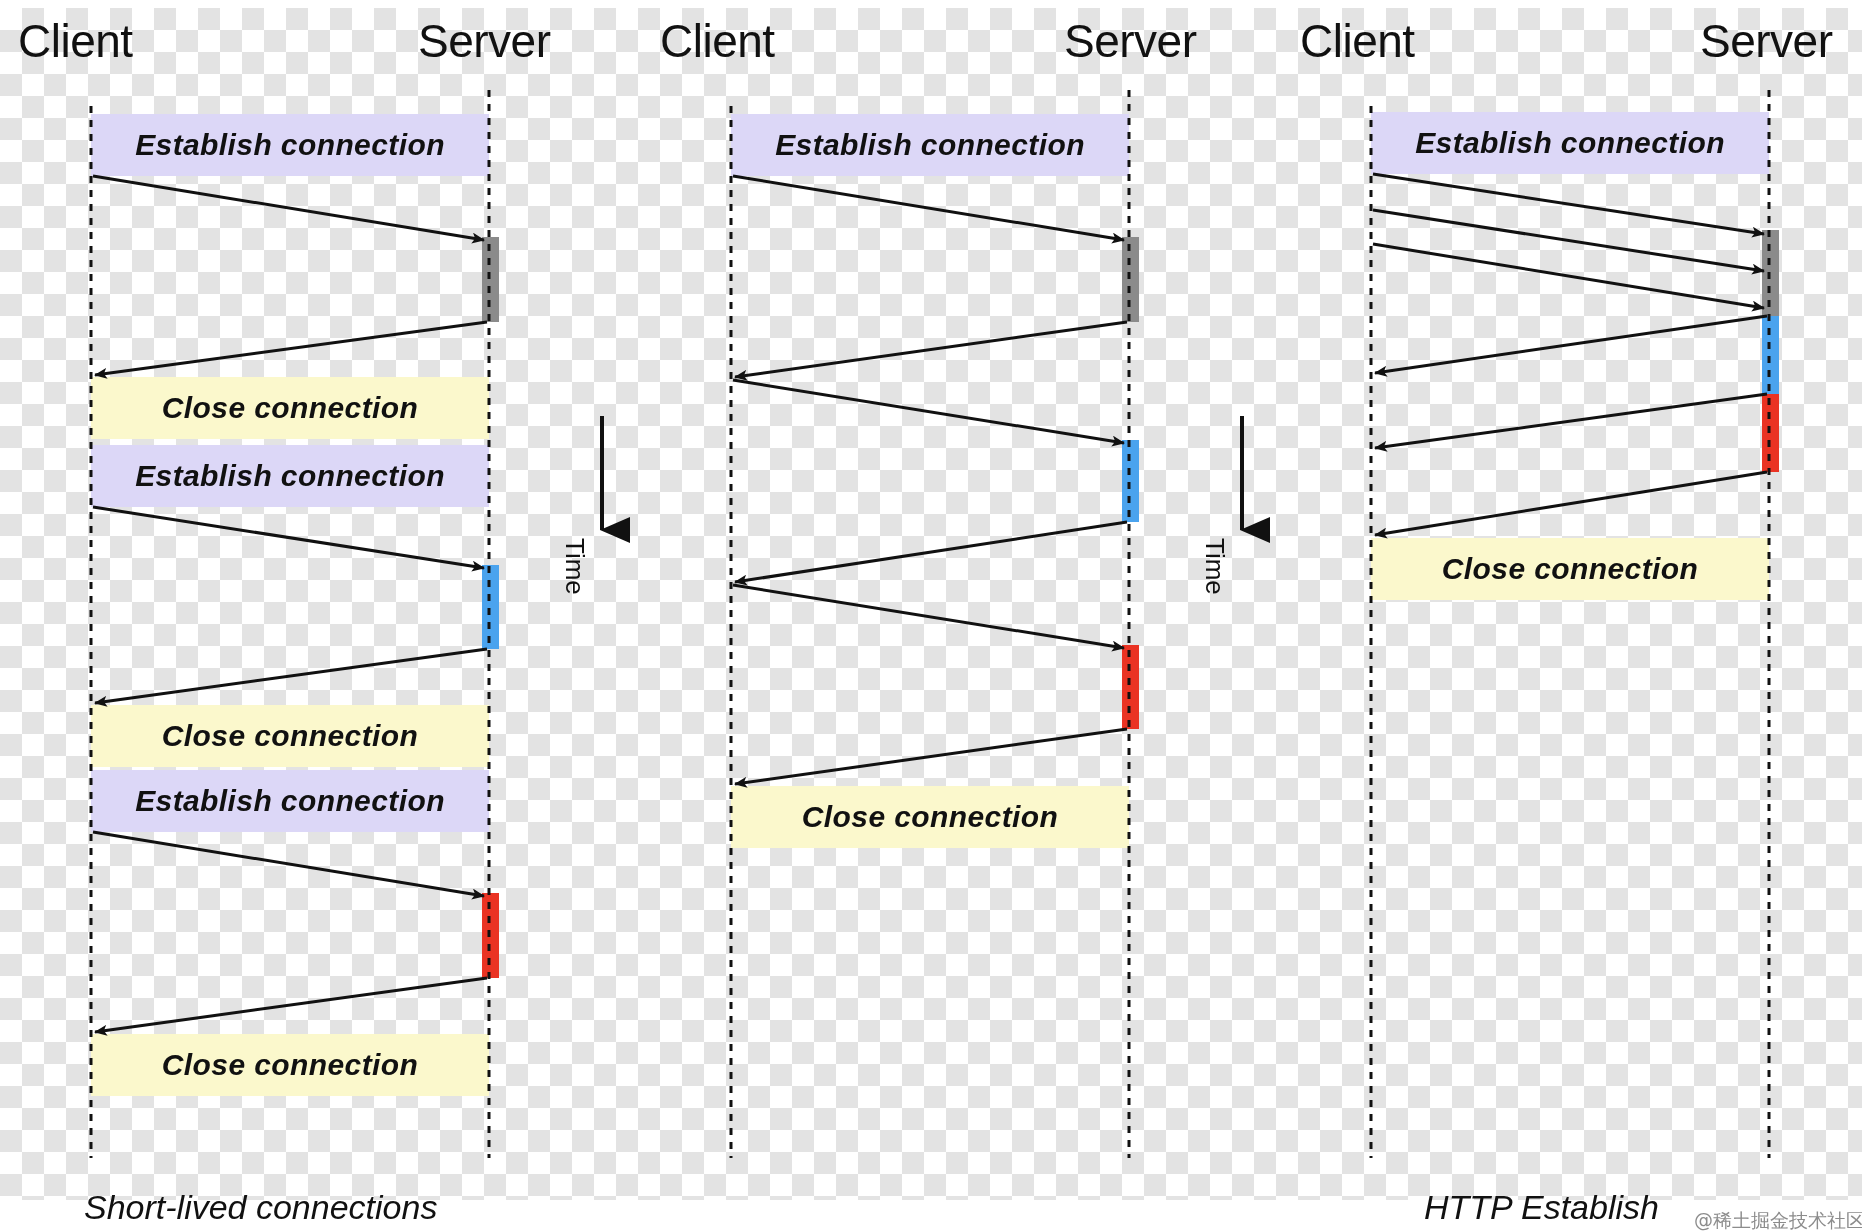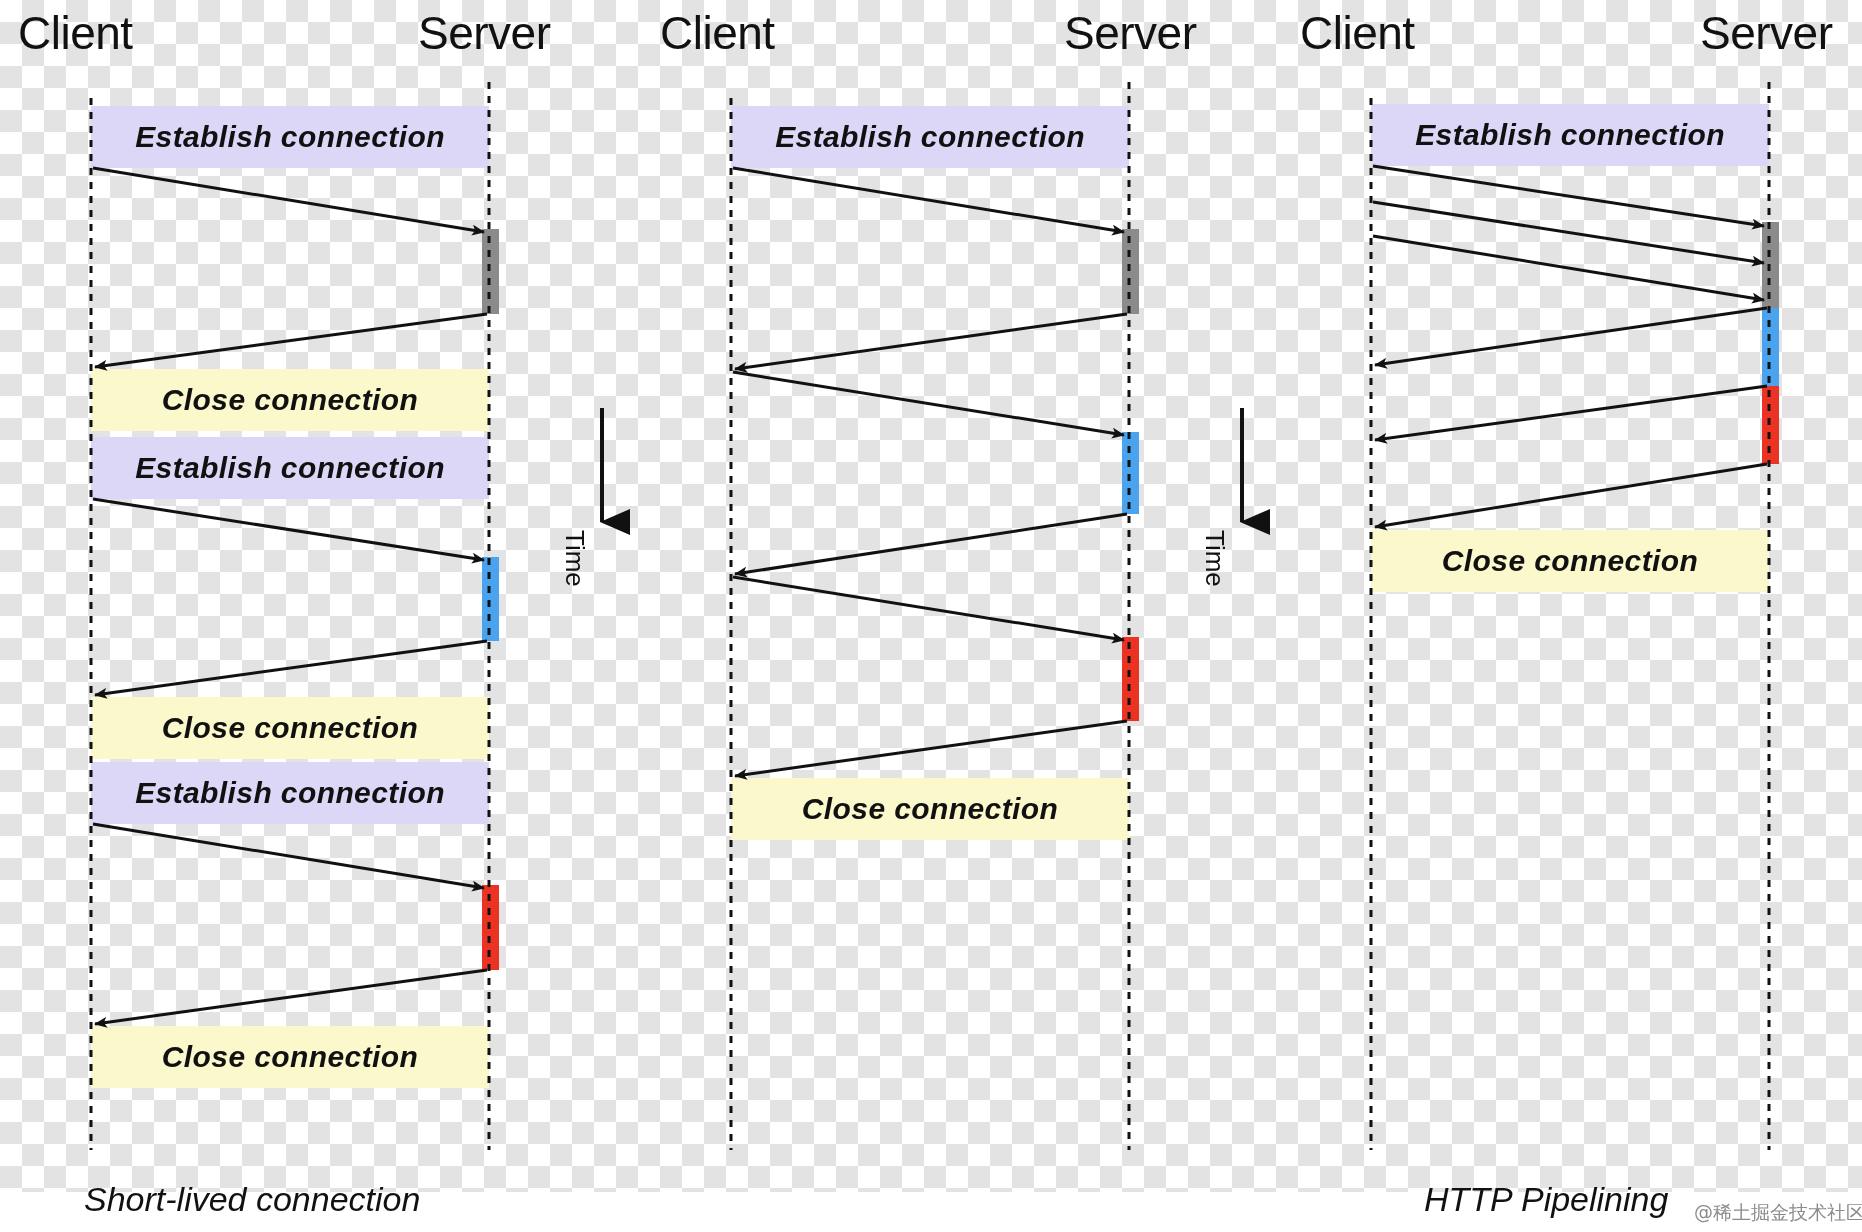--- a/index.html
+++ b/index.html
@@ -17,20 +17,21 @@
   #canvas {
     position: relative;
     width: 1862px;
     height: 1192px;
     background-color: #ffffff;
     background-image:
       linear-gradient(45deg, #e3e3e3 25%, transparent 25%, transparent 75%, #e3e3e3 75%),
       linear-gradient(45deg, #e3e3e3 25%, transparent 25%, transparent 75%, #e3e3e3 75%);
     background-size: 44px 44px;
     background-position: 0 0, 22px 22px;
+    margin-top: 8px;
   }
   #overlay-svg {
     position: absolute;
     left: 0; top: 0;
     width: 1862px;
     height: 1232px;
     pointer-events: none;
   }
   .col-header {
     position: absolute;
@@ -118,22 +119,22 @@
   <div class="msg-box msg-establish" style="left:1371px; top:104px; width:398px; height:62px;">Establish connection</div>
   <div class="msg-box msg-close" style="left:1371px; top:530px; width:398px; height:62px;">Close connection</div>
 
   <div class="lifebar" style="left:1762px; top:222px; height:86px; background:#8b8b8b;"></div>
   <div class="lifebar" style="left:1762px; top:308px; height:78px; background:#4aa3ee;"></div>
   <div class="lifebar" style="left:1762px; top:386px; height:78px; background:#ea3323;"></div>
 
   <div class="time-label" style="left:590px; top:530px;">Time</div>
   <div class="time-label" style="left:1230px; top:530px;">Time</div>
 
-  <div class="panel-caption" style="left:84px;  top:1180px;">Short-lived connection</div>
-  <div class="panel-caption" style="left:1424px;top:1180px;">HTTP Pipelining</div>
+  <div class="panel-caption" style="left:84px;  top:1180px;">Short-lived connections</div>
+  <div class="panel-caption" style="left:1424px;top:1180px;">HTTP Establish</div>
 
   <div class="watermark" style="left:1694px; top:1200px;">@稀土掘金技术社区</div>
 
   <svg id="overlay-svg" viewBox="0 0 1862 1232" xmlns="http://www.w3.org/2000/svg">
     <defs>
       <marker id="ah" markerWidth="13" markerHeight="11" refX="12" refY="5.5" orient="auto" markerUnits="userSpaceOnUse">
         <path d="M0,0 L13,5.5 L0,11 L3,5.5 Z" fill="#111111"></path>
       </marker>
       <marker id="ahbig" markerWidth="26" markerHeight="30" refX="13" refY="28" orient="auto" markerUnits="userSpaceOnUse">
         <path d="M0,0 L26,0 L13,30 Z" fill="#111111"></path>

